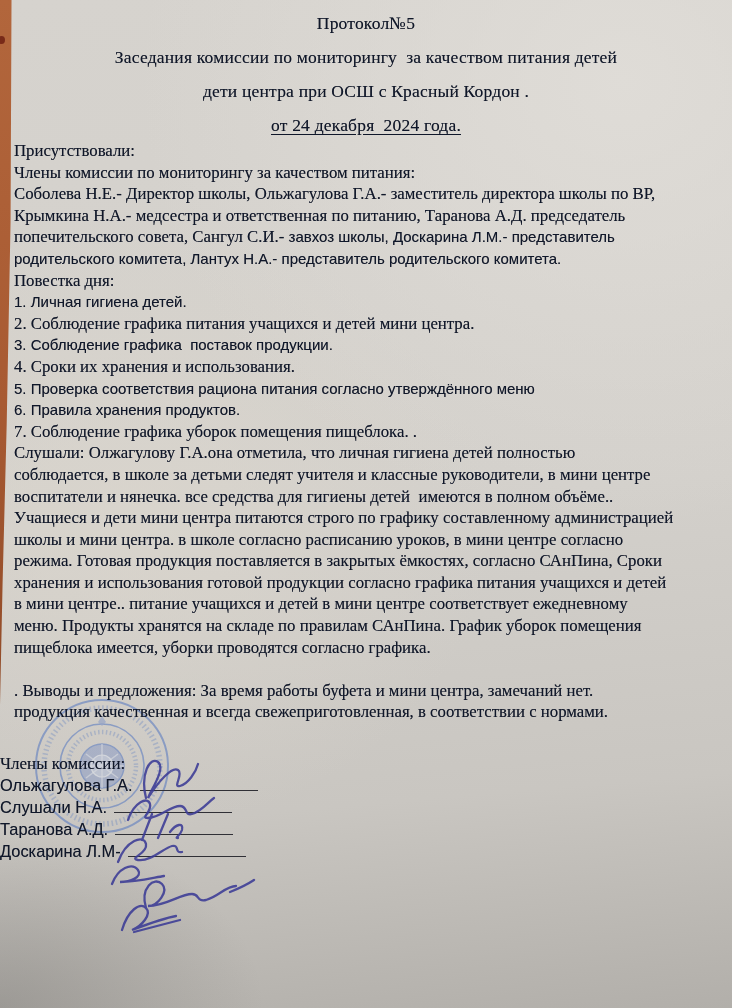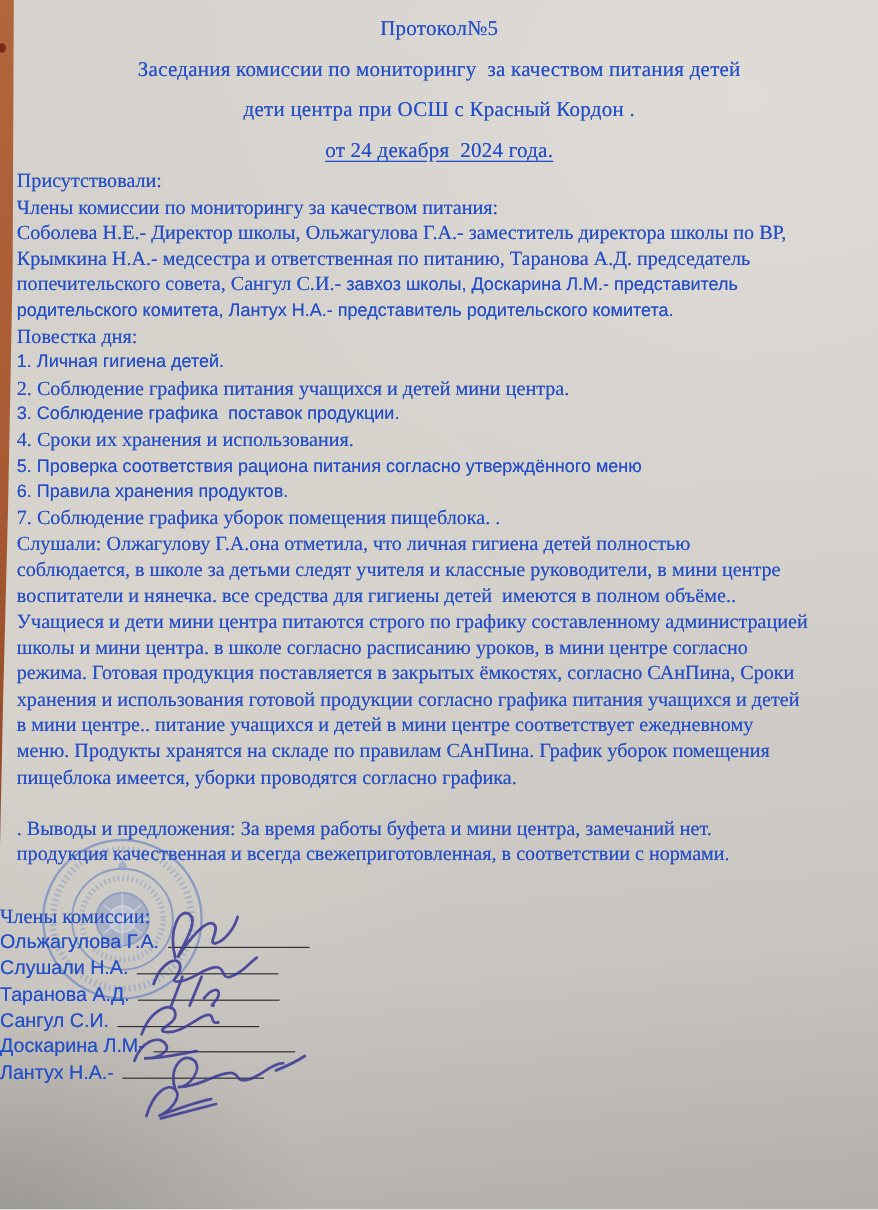--- a/index.html
+++ b/index.html
@@ -19,21 +19,21 @@
   
   .edge-wedge{
     position:absolute;left:0;top:0;width:16px;height:1008px;
     background:linear-gradient(180deg,#b2663c 0%,#a85a32 40%,#8f4a28 70%);
     clip-path:polygon(0% 0%, 72% 0%, 66% 22%, 42% 42%, 16% 58%, 0% 70%);
   }
   .corner-dot{
     position:absolute;left:-2px;top:36px;width:7px;height:8px;border-radius:50%;
     background:#6e2013;opacity:.85;
   }
-  .ink{color:#1d4ed8;text-shadow:0 0 .5px rgba(42,42,48,.55);}
+  .ink{color:#0f172a;text-shadow:0 0 .5px rgba(42,42,48,.55);}
   
   .title-block{
     position:absolute;left:0;right:0;top:6px;text-align:center;
     font-size:17.5px;line-height:34px;letter-spacing:.2px;white-space:pre-wrap;
   }
   .title-block .u{text-decoration:underline;text-underline-offset:3px;}
   
   .body-block{
     position:absolute;left:14px;right:4px;top:140px;
     font-size:16.8px;line-height:21.6px;white-space:pre-wrap;
@@ -77,23 +77,21 @@
 <div class="title-block ink" id="title"><div class="">Протокол№5</div><div class="">Заседания комиссии по мониторингу  за качеством питания детей</div><div class="">дети центра при ОСШ с Красный Кордон .</div><div class="u">от 24 декабря  2024 года.</div></div>
 
 <div class="body-block ink" id="body"><div class="ln serif">Присутствовали:</div><div class="ln serif">Члены комиссии по мониторингу за качеством питания:</div><div class="ln serif">Соболева Н.Е.- Директор школы, Ольжагулова Г.А.- заместитель директора школы по ВР,</div><div class="ln serif">Крымкина Н.А.- медсестра и ответственная по питанию, Таранова А.Д. председатель</div><div class="ln serif"><span class="serif">попечительского совета, Сангул С.И.- </span><span class="sans">завхоз школы, Доскарина Л.М.- представитель</span></div><div class="ln sans">родительского комитета, Лантух Н.А.- представитель родительского комитета.</div><div class="ln serif">Повестка дня:</div><div class="ln sans">1. Личная гигиена детей.</div><div class="ln serif">2. Соблюдение графика питания учащихся и детей мини центра.</div><div class="ln sans">3. Соблюдение графика  поставок продукции.</div><div class="ln serif">4. Сроки их хранения и использования.</div><div class="ln sans">5. Проверка соответствия рациона питания согласно утверждённого меню</div><div class="ln sans">6. Правила хранения продуктов.</div><div class="ln serif">7. Соблюдение графика уборок помещения пищеблока. .</div><div class="ln serif">Слушали: Олжагулову Г.А.она отметила, что личная гигиена детей полностью</div><div class="ln serif">соблюдается, в школе за детьми следят учителя и классные руководители, в мини центре</div><div class="ln serif">воспитатели и нянечка. все средства для гигиены детей  имеются в полном объёме..</div><div class="ln serif">Учащиеся и дети мини центра питаются строго по графику составленному администрацией</div><div class="ln serif">школы и мини центра. в школе согласно расписанию уроков, в мини центре согласно</div><div class="ln serif">режима. Готовая продукция поставляется в закрытых ёмкостях, согласно САнПина, Сроки</div><div class="ln serif">хранения и использования готовой продукции согласно графика питания учащихся и детей</div><div class="ln serif">в мини центре.. питание учащихся и детей в мини центре соответствует ежедневному</div><div class="ln serif">меню. Продукты хранятся на складе по правилам САнПина. График уборок помещения</div><div class="ln serif">пищеблока имеется, уборки проводятся согласно графика.</div><div class="ln serif">&nbsp;</div><div class="ln serif">. Выводы и предложения: За время работы буфета и мини центра, замечаний нет.</div><div class="ln serif">продукция качественная и всегда свежеприготовленная, в соответствии с нормами.</div></div>
 
 <div class="sig-block ink">
   <div class="sig-label">Члены комиссии:</div>
   <div id="signers">
       <div class="sig-row"><span>Ольжагулова Г.А.</span><span class="sig-line"></span></div>
       <div class="sig-row"><span>Слушали Н.А.</span><span class="sig-line"></span></div>
       <div class="sig-row"><span>Таранова А.Д.</span><span class="sig-line"></span></div>
-      <div class="sig-row"><span>Сангул С.И.</span><span class="sig-line"></span></div>
       <div class="sig-row"><span>Доскарина Л.М-</span><span class="sig-line"></span></div>
-      <div class="sig-row"><span>Лантух Н.А.-</span><span class="sig-line"></span></div>
     </div>
 </div>
 
 <svg class="signatures-overlay" viewBox="0 0 732 240">
   <g fill="none" stroke="#3c3c96" stroke-width="2.3" stroke-linecap="round" opacity=".88">
     <path d="M146,58 C140,34 150,16 158,22 C166,28 152,48 148,58 C158,42 172,26 178,30 C184,34 172,48 180,46 C188,44 196,32 198,24"></path>
     <path d="M128,80 C134,62 148,56 150,64 C152,72 140,78 148,78 C160,78 170,66 180,66 C188,66 184,76 192,74 C202,71 208,62 214,58"></path>
     <path d="M142,100 L152,74 M158,98 L168,74 M170,92 C176,84 184,82 182,90 C180,96 174,98 178,98"></path>
     <path d="M118,122 C126,100 144,94 146,104 C148,114 128,118 138,120 C150,122 164,108 172,106 C180,104 174,114 182,112"></path>
     <path d="M112,144 C118,128 132,122 138,130 C143,137 130,142 120,142 C136,142 152,138 164,136"></path>

